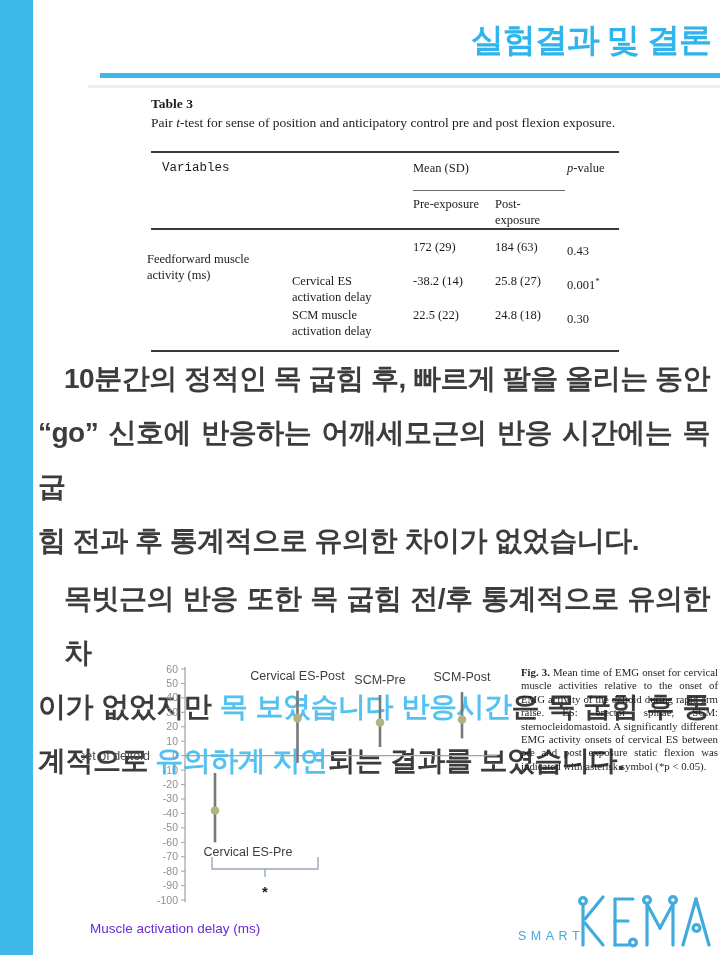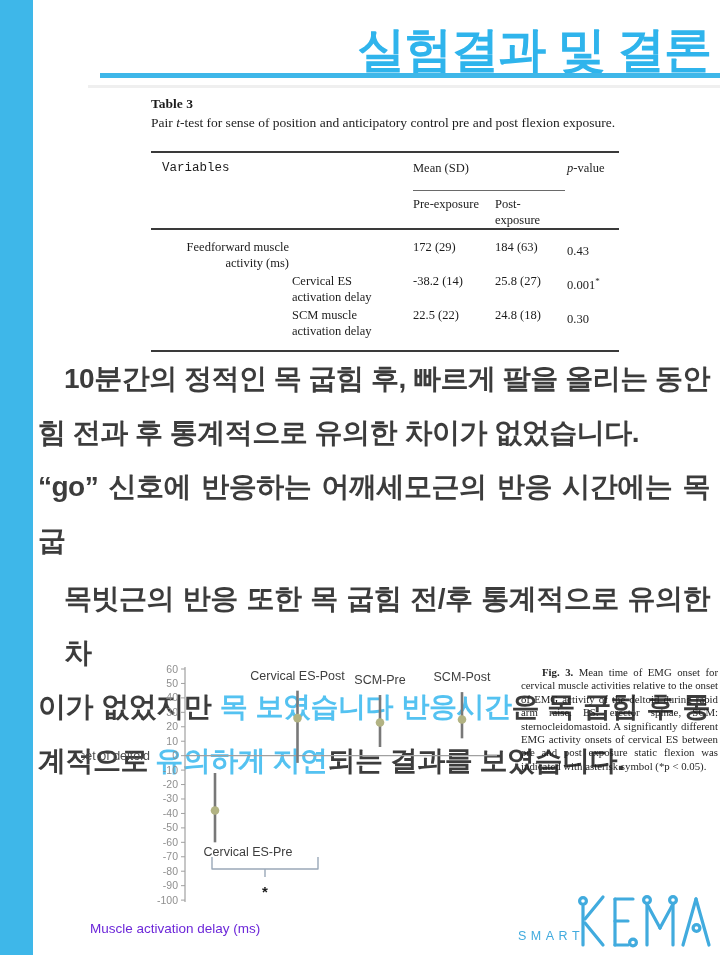--- a/index.html
+++ b/index.html
@@ -1,19 +1,19 @@
 <!DOCTYPE html>
 <html><head>
 <meta charset="utf-8">
 <style>
   html,body{margin:0;padding:0;background:#ffffff;}
   .slide{position:relative;width:720px;height:960px;background:#ffffff;overflow:hidden;
          font-family:"Liberation Sans",sans-serif;}
   .left-bar{position:absolute;left:0;top:0;width:33px;height:955px;background:#3EB7E9;}
-  .page-title{position:absolute;top:18px;right:9px;margin:0;font-size:48px;font-weight:800;
+  .page-title{position:absolute;top:18px;right:9px;margin:0;font-size:33px;font-weight:800;
               color:#2FB4EC;letter-spacing:-1px;font-family:"Liberation Sans",sans-serif;}
   .title-rule{position:absolute;left:100px;top:73px;width:620px;height:5px;background:#3EB7E9;}
   .scan-streak{position:absolute;left:88px;top:85px;width:632px;height:3px;background:#efefef;}
 
   
   .paper{position:absolute;left:85px;top:82px;width:560px;height:280px;
          font-family:"Liberation Serif",serif;color:#1c1c1c;}
   .paper .abs{position:absolute;}
   .t-label{left:66px;top:14px;font-weight:bold;font-size:13.5px;}
   .t-caption{left:66px;top:32px;width:468px;font-size:13.5px;line-height:17px;text-align:justify;}
@@ -21,21 +21,21 @@
   .rule.top{top:69px;}
   .rule.mid{top:146px;}
   .rule.bot{top:268px;}
   .subrule{position:absolute;left:328px;top:108px;width:152px;height:1px;background:#6a6a6a;}
   .cell{position:absolute;font-size:12.5px;line-height:15.5px;}
   .h-var{left:77px;top:79px;font-family:Liberation Mono, monospace;}
   .h-mean{left:328px;top:79px;}
   .h-p{left:482px;top:79px;}
   .h-pre{left:328px;top:115px;}
   .h-post{left:410px;top:115px;width:62px;}
-  .rg{left:62px;top:158px;width:142px;text-align:right;}
+  .rg{left:62px;top:170px;width:142px;text-align:left;}
   .m1{left:207px;top:158px;width:102px;}
   .m2{left:207px;top:192px;width:108px;}
   .m3{left:207px;top:226px;width:108px;}
   .v-pre{left:328px;}
   .v-post{left:410px;}
   .v-p{left:482px;}
   .r1{top:158px;} .r2{top:192px;} .r3{top:226px;}
   .cell sup{font-size:9px;}
 
   
@@ -47,21 +47,21 @@
   .pgap{height:4px;}
 
   
   .chart-svg{position:absolute;left:82px;top:654px;width:420px;height:260px;}
   .chart-xlabel{position:absolute;left:90px;top:921px;font-size:13.5px;color:#6d28d9;}
 
   
   .fig-caption{position:absolute;left:521px;top:666px;width:197px;
                font-family:"Liberation Serif",serif;font-size:10.8px;line-height:13.4px;
                text-align:justify;color:#1f1f1f;}
-  .fig-caption b{font-weight:bold;margin-left:21px;}
+  .fig-caption b{font-weight:bold;}
 
   
   .logo{position:absolute;left:516px;top:890px;width:202px;height:64px;}
 </style>
 </head>
 <body>
 
 <div class="slide">
 
   <div class="left-bar"></div>
@@ -95,22 +95,22 @@
     <div class="cell m3">SCM muscle activation delay</div>
     <div class="cell v-pre r3">22.5 (22)</div>
     <div class="cell v-post r3">24.8 (18)</div>
     <div class="cell v-p r3"><span>0.30</span><sup></sup></div>
 
     <div class="rule bot"></div>
   </div>
 
   <div class="body-text" id="body-text">
       <div class="kline just indent"><span>10분간의 정적인 목 굽힘 후, 빠르게 팔을 올리는 동안</span></div>
+      <div class="kline just"><span>“go” 신호에 반응하는 어깨세모근의 반응 시간에는 목 굽</span></div>
       <div class="kline"><span>힘 전과 후 통계적으로 유의한 차이가 없었습니다.</span></div>
-      <div class="kline just"><span>“go” 신호에 반응하는 어깨세모근의 반응 시간에는 목 굽</span></div>
       <div class="pgap"></div>
       <div class="kline just indent"><span>목빗근의 반응 또한 목 굽힘 전/후 통계적으로 유의한 차</span></div>
       <div class="kline just"><span>이가 없었지만 </span><span class="hl">목 보였습니다 반응시간</span><span>은 목 굽힘 후 통</span></div>
       <div class="kline"><span>계적으로 </span><span class="hl">유의하게 지연</span><span>되는 결과를 보였습니다.</span></div>
     </div>
 
   <svg class="chart-svg" id="chart" viewBox="0 0 420 260">
       <line x1="103" y1="13" x2="103" y2="248.10399999999998" stroke="#A0A0A0" stroke-width="1.2"></line>
       <line x1="99" y1="15" x2="103" y2="15" stroke="#A0A0A0" stroke-width="1"></line>
       <text x="96" y="18.5" text-anchor="end" font-size="10.5" font-family="Liberation Sans, sans-serif" fill="#8F8F8F">60</text>

